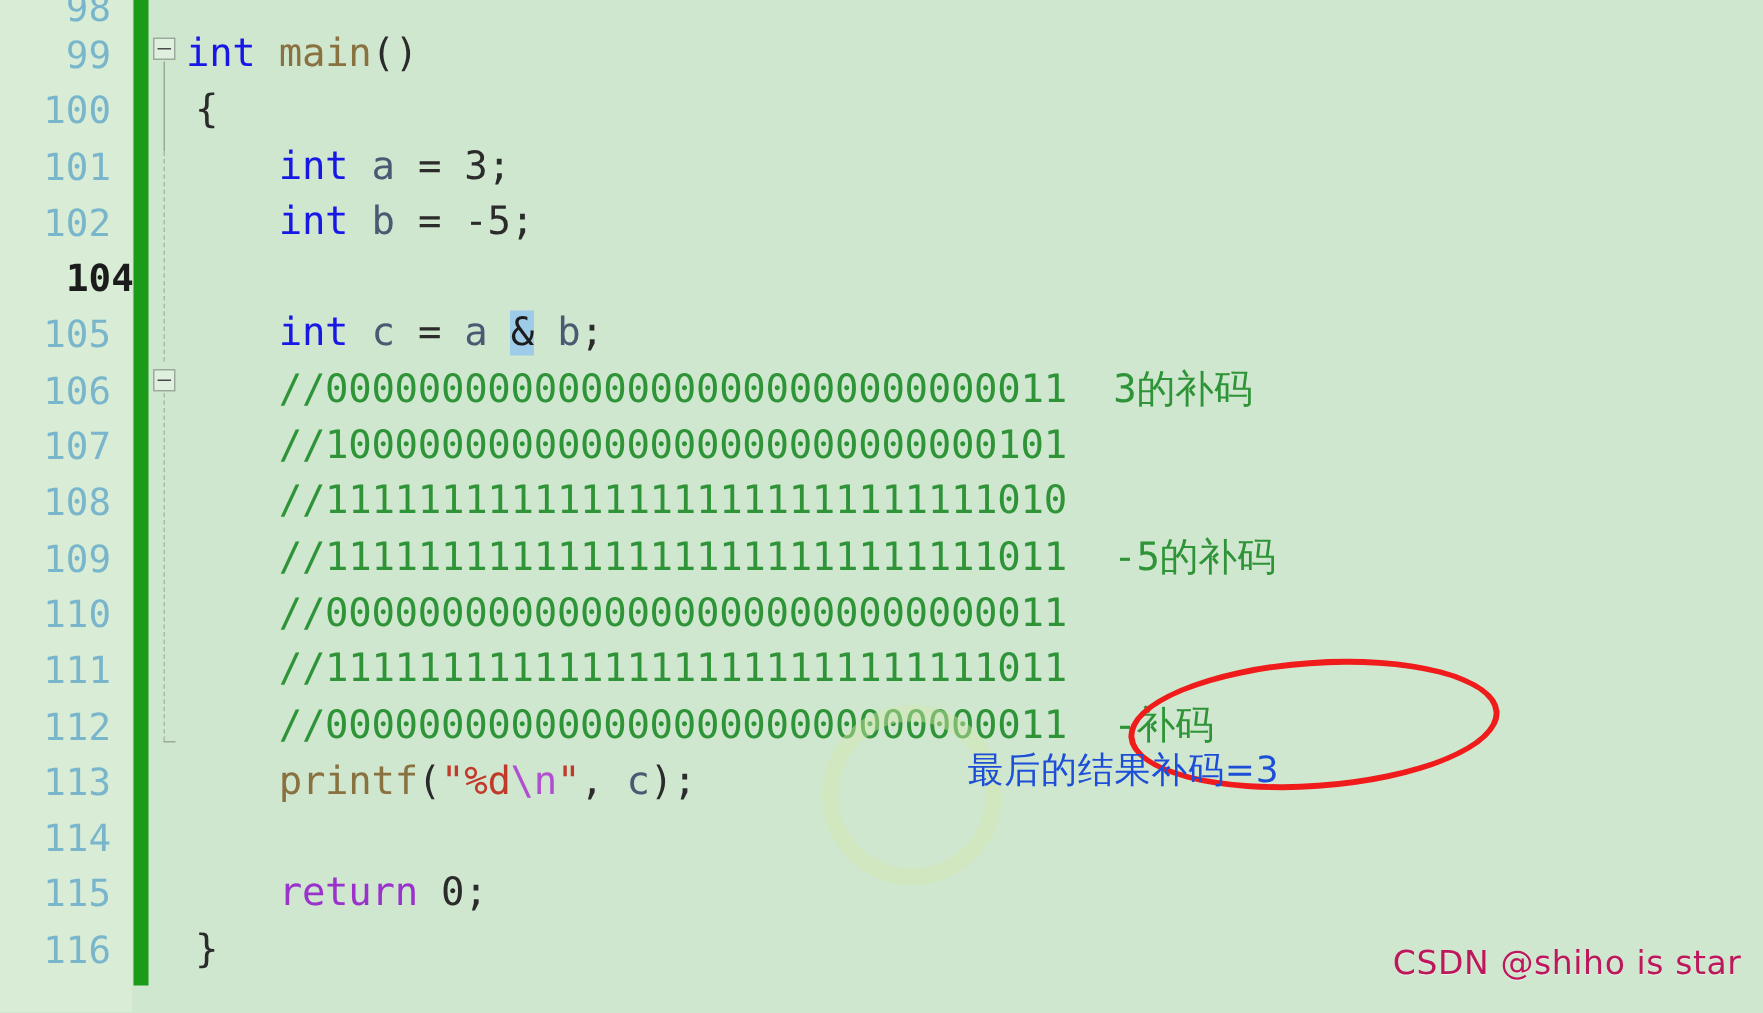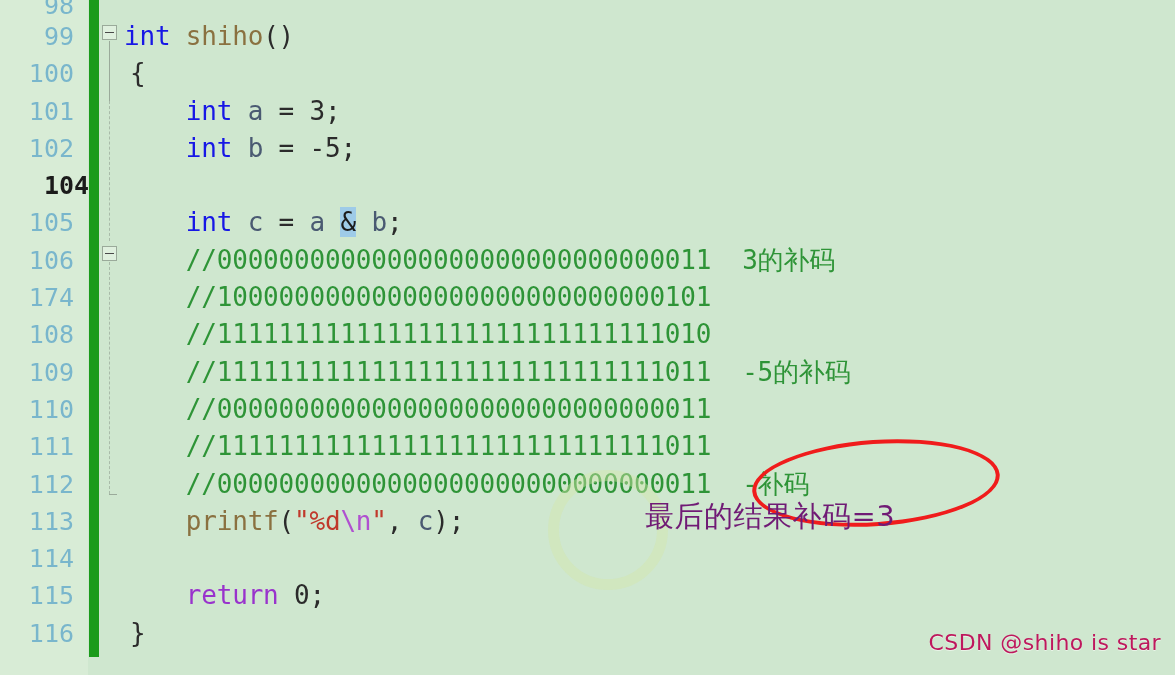--- a/index.html
+++ b/index.html
@@ -123,22 +123,22 @@
     border: 4px solid #f01c1c;
     border-radius: 50%;
     transform: rotate(-4deg);
     box-sizing: border-box;
     pointer-events: none;
   }
   .redtext {
     position: absolute;
     left: 645px; top: 497px;
     font-family: "DejaVu Sans", "Liberation Sans", sans-serif;
-    font-size: 29px;
-    color: #701a75;
+    font-size: 24px;
+    color: #1d4ed8;
     white-space: pre;
     letter-spacing: 0.5px;
   }
 
   
   .watermark {
     position: absolute;
     right: 14px; bottom: 20px;
     font-family: "DejaVu Sans", "Liberation Sans", sans-serif;
     font-size: 22px;
@@ -166,21 +166,21 @@
 
   <div class="linenums">
     <div class="ln" style="height:18px;line-height:12px;padding-left:31px;">98</div>
     <div class="ln">99</div>
     <div class="ln">100</div>
     <div class="ln">101</div>
     <div class="ln">102</div>
     <div class="ln current">104</div>
     <div class="ln">105</div>
     <div class="ln">106</div>
-    <div class="ln">174</div>
+    <div class="ln">107</div>
     <div class="ln">108</div>
     <div class="ln">109</div>
     <div class="ln">110</div>
     <div class="ln">111</div>
     <div class="ln">112</div>
     <div class="ln">113</div>
     <div class="ln">114</div>
     <div class="ln">115</div>
     <div class="ln">116</div>
   </div>
@@ -191,21 +191,21 @@
     <div class="foldline dashed" style="left:10px; top:101px; height:140px;"></div>
     <div class="foldbox" style="left:3px; top:246px;"></div>
     <div class="foldline dashed" style="left:10px; top:262px; height:232px;"></div>
     <div class="foldbracket-bot" style="left:10px; top:494px;"></div>
   </div>
 
   <div class="code">
 
     <div class="cl" style="height:18px;line-height:12px;"></div>
 
-    <div class="cl"><span class="kw">int</span><span> </span><span class="fn">shiho</span><span class="punc">()</span></div>
+    <div class="cl"><span class="kw">int</span><span> </span><span class="fn">main</span><span class="punc">()</span></div>
 
     <div class="cl" style="padding-left:6px;"><span class="punc">{</span></div>
 
     <div class="cl"><span>    </span><span class="kw">int</span> <span class="var">a</span> <span class="punc">=</span> <span class="num">3</span><span class="punc">;</span></div>
 
     <div class="cl"><span>    </span><span class="kw">int</span> <span class="var">b</span> <span class="punc">=</span> <span class="num">-5</span><span class="punc">;</span></div>
 
     <div class="cl"></div>
 
     <div class="cl"><span>    </span><span class="kw">int</span> <span class="var">c</span> <span class="punc">=</span> <span class="var">a</span> <span class="sel">&amp;</span> <span class="var">b</span><span class="punc">;</span></div>

